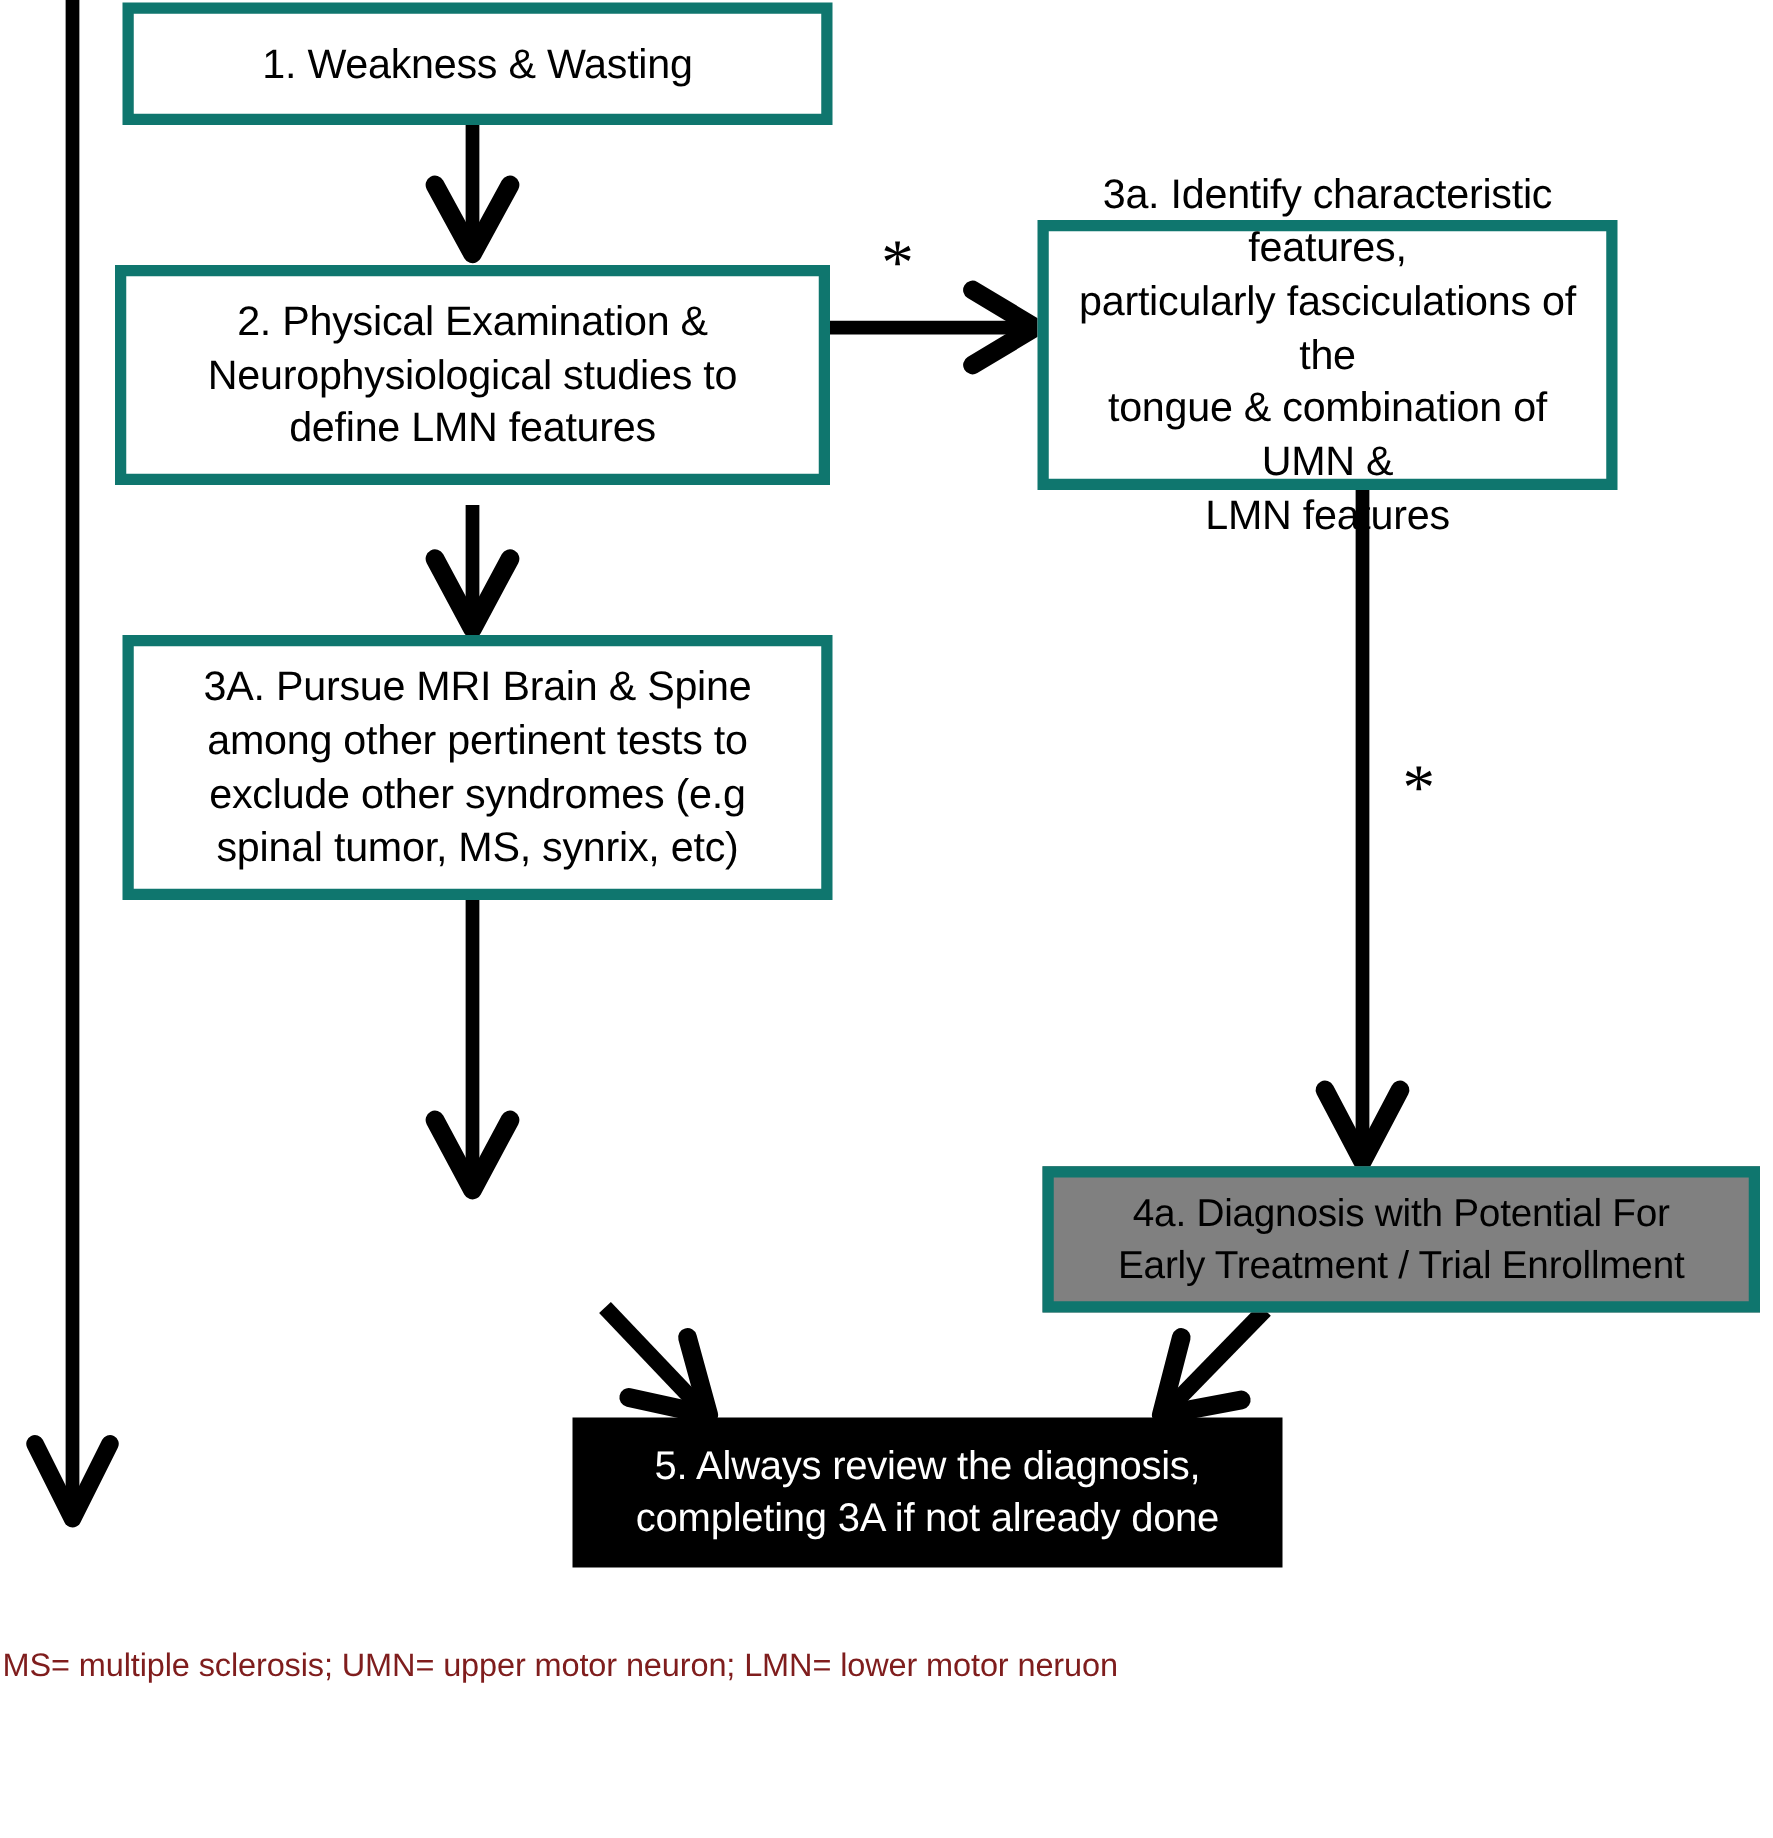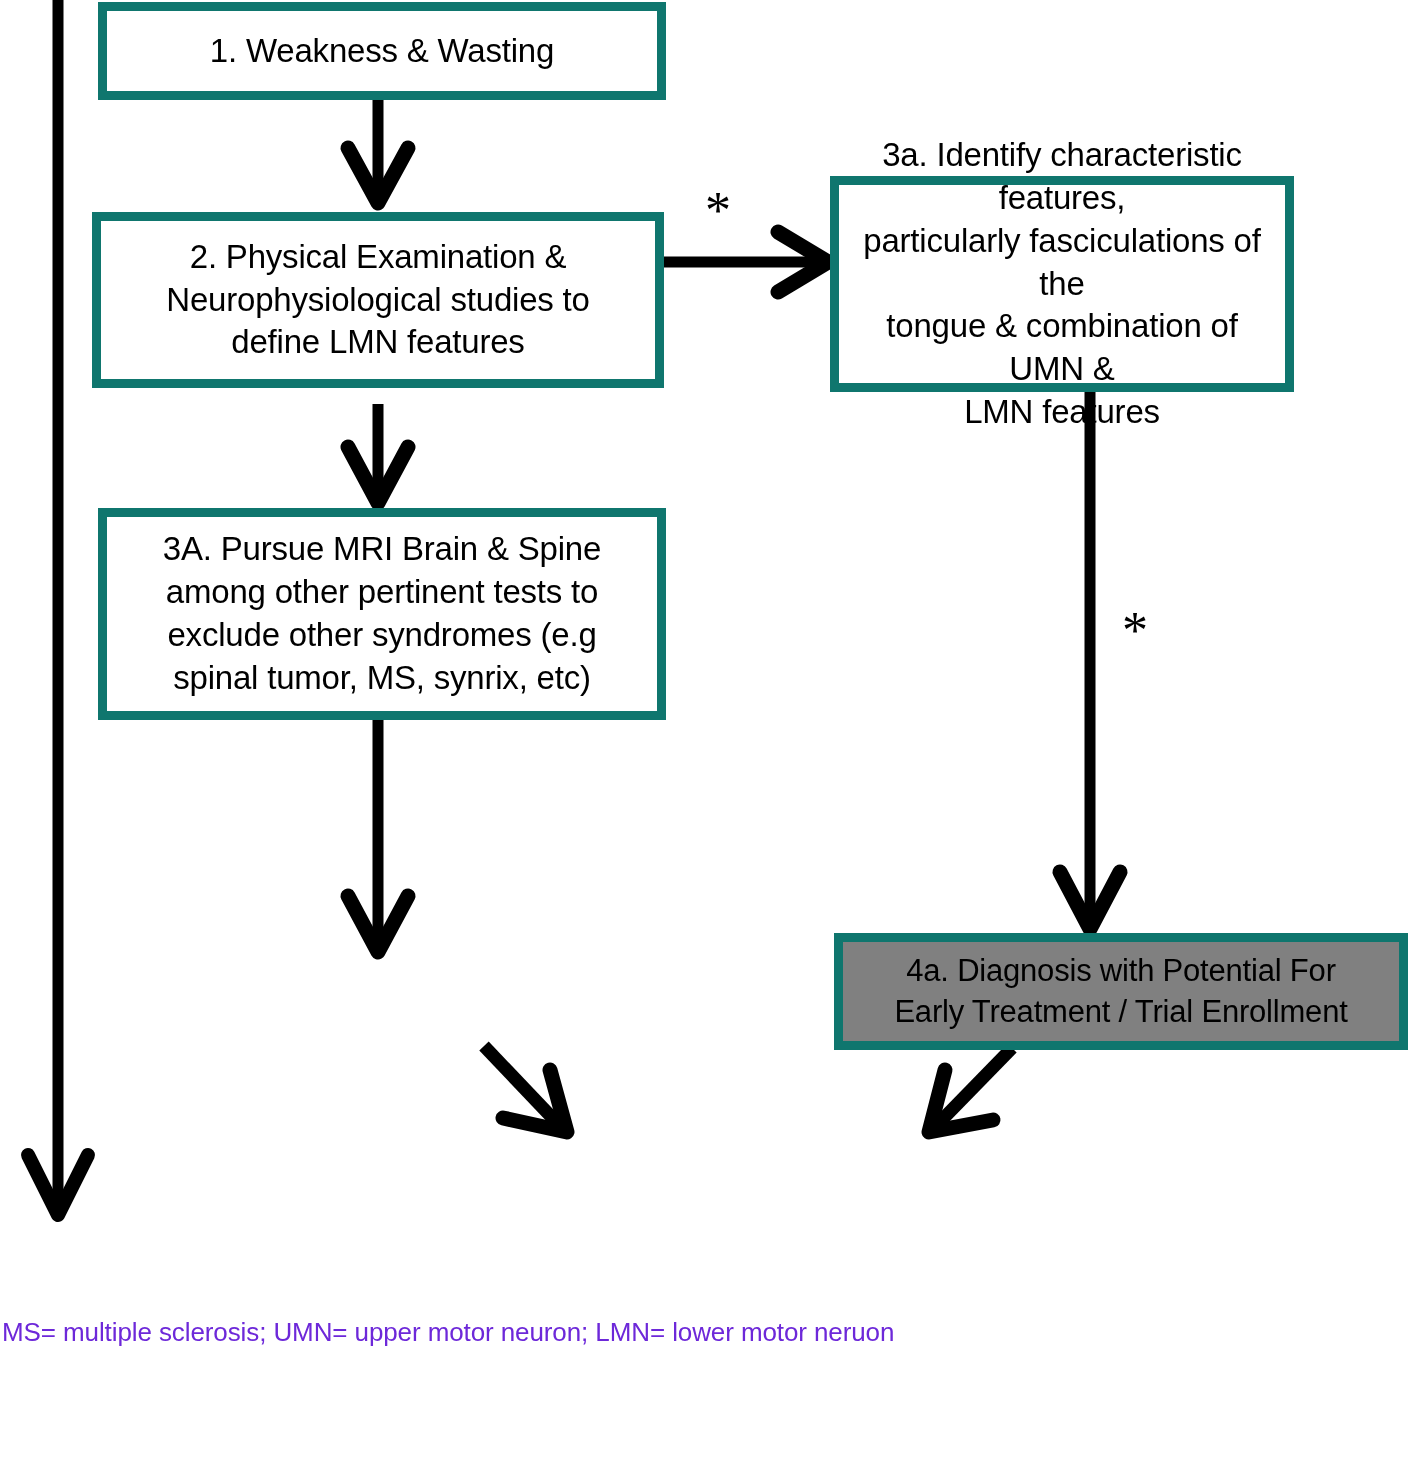--- a/index.html
+++ b/index.html
@@ -81,21 +81,21 @@
     font-size: 34px;
     line-height: 1.30;
     letter-spacing: -0.3px;
     color: #000000;
     margin: 0;
   }
   .fn-abbrev {
     font-size: 26px;
     line-height: 1.30;
     letter-spacing: -0.1px;
-    color: #6d28d9;
+    color: #7f1d1d;
     margin: 8px 0 0 0;
   }
 </style>
 </head>
 <body>
 
 <div id="canvas">
 
   <svg id="connectors" viewBox="0 0 1418 1470" width="1418" height="1470" xmlns="http://www.w3.org/2000/svg">
 
@@ -163,20 +163,24 @@
 exclude other syndromes (e.g
 spinal tumor, MS, synrix, etc)</span>
   </div>
 
 
   <div id="box4a" class="node node-gray">
     <span class="txt">4a. Diagnosis with Potential For
 Early Treatment / Trial Enrollment</span>
   </div>
 
+  <div id="box5" class="node node-black">
+    <span class="txt">5. Always review the diagnosis,
+completing 3A if not already done</span>
+  </div>
 
   <div id="ast1" class="asterisk">*</div>
   <div id="ast2" class="asterisk">*</div>
 
   <div id="footnotes">
     <p class="fn-abbrev">MS= multiple sclerosis; UMN= upper motor neuron; LMN= lower motor neruon</p>
   </div>
 
 </div>
 

